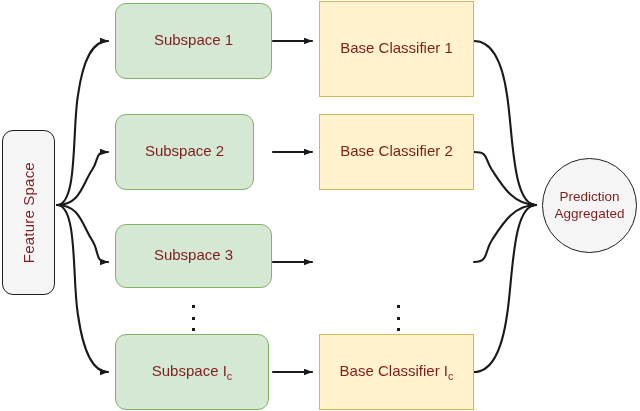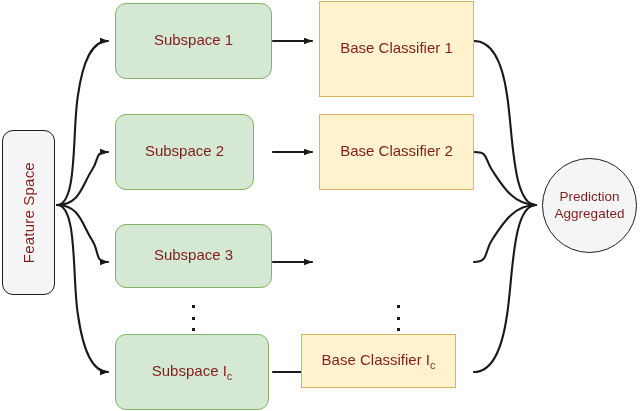--- a/index.html
+++ b/index.html
@@ -151,21 +151,21 @@
     </span>
   </div>
 
   <div class="node node-classifier" style="left:319px; top:114px; width:155px; height:76px;">
     <span>
       <span>Base Classifier </span><span>2</span><span class="sub"></span>
     </span>
   </div>
 
 
-  <div class="node node-classifier" style="left:301px; top:334px; width:155px; height:54px;">
+  <div class="node node-classifier" style="left:319px; top:334px; width:155px; height:76px;">
     <span>
       <span>Base Classifier </span><span>I</span><span class="sub">c</span>
     </span>
   </div>
 
   <div class="ellipsis" style="left:186px; top:305px;">
     <i></i>
     <i></i>
     <i></i>
   </div>

